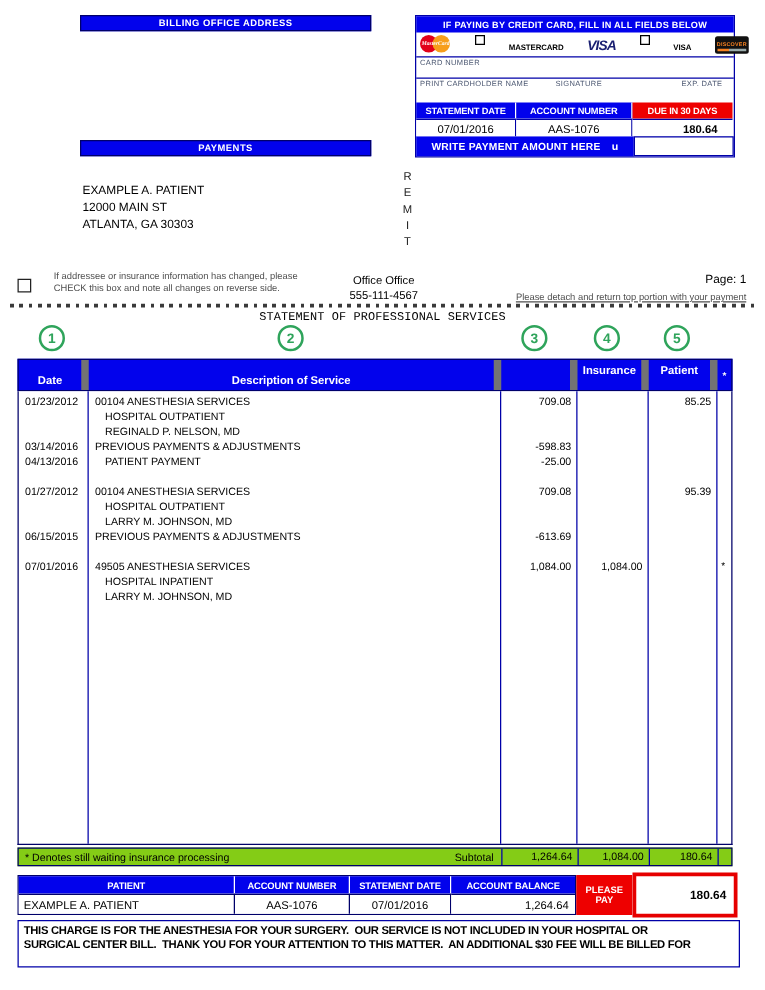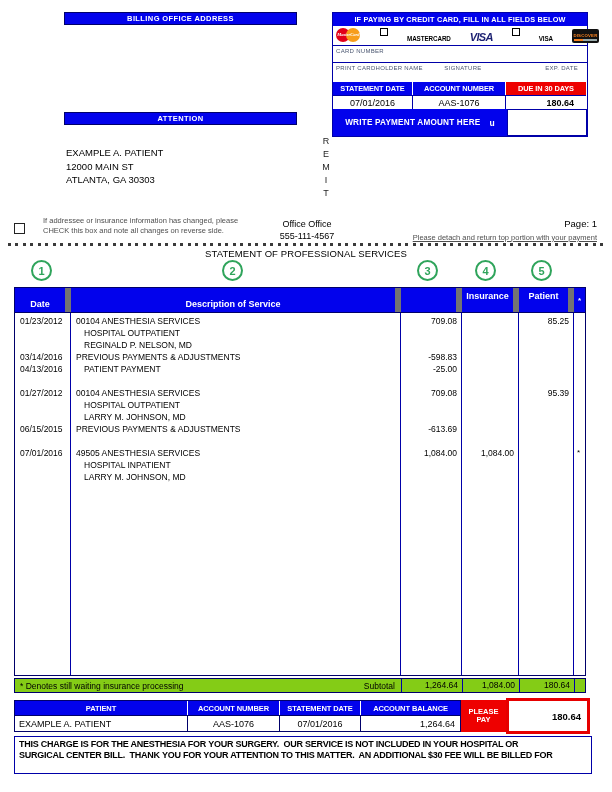--- a/index.html
+++ b/index.html
@@ -38,34 +38,34 @@
   .cc-cardnum { height:17px; border-top:1px solid #0000a8; font-size:6px; color:#4a5670; padding:2px 3px; letter-spacing:.3px; }
   .cc-holder { height:20px; border-top:1px solid #0000a8; display:flex; font-size:6px; color:#4a5670; padding:2px 3px; letter-spacing:.3px; }
   .cc-holder .f-name { flex:1.5; } .cc-holder .f-sig { flex:1.05; } .cc-holder .f-exp { flex:.8; text-align:right; padding-right:6px; }
   .cc-grid { display:grid; grid-template-columns:80px 93px 80px; }
   .cc-hdr-cell { height:13px; background:#0202ec; color:#fff; font-size:7.4px; font-weight:bold;
                  display:flex; align-items:center; justify-content:center; border-right:1px solid #fff; letter-spacing:-.1px; }
   .cc-hdr-cell.red { background:#ee0000; border-right:none; }
   .cc-val-cell { height:14px; font-size:9px; display:flex; align-items:center; justify-content:center;
                  border-right:1px solid #0000a8; border-top:1px solid #0000a8; background:#fff; }
   .cc-val-cell.due { border-right:none; font-weight:bold; justify-content:flex-end; padding-right:12px; }
-  .cc-write { height:27px; display:flex; background:#0202ec;justify-content:space-between; }
+  .cc-write { height:16px; display:flex; background:#0202ec;justify-content:space-between; }
   .cc-write-label { flex:1; color:#fff; font-size:8.2px; font-weight:bold; display:flex; align-items:center; justify-content:center; letter-spacing:.2px; }
   .cc-write-marker { margin-left:9px; font-size:8.5px; }
   .cc-write-box { width:80px; background:#fff; border:1px solid #0000a8; }
 
   
   #chg-checkbox { left:14px; top:223px; width:11px; height:11px; border:1.5px solid #222; background:#fff; }
   #chg-note { left:31px; top:216px; font-size:7.5px; color:#4f4f4f; line-height:10px;margin-left:12px; }
   #phone-block { left:252px; top:219px; width:110px; text-align:center; font-size:9px; line-height:11.5px; }
   #page-indicator { right:15px; top:218px; font-size:9.5px; }
   #detach-note { right:15px; top:233px; font-size:7.5px; color:#4f4f4f;text-decoration:underline; }
   #dashline { left:8px; top:243px; width:596px; height:2.5px;
               background:repeating-linear-gradient(90deg,#3a3a3a 0 3px,transparent 3px 7.5px); }
-  #stmt-title { left:0; top:248px; width:612px; text-align:center; font-size:9.5px; letter-spacing:.1px; }
+  #stmt-title { left:0; top:248px; width:612px; text-align:center; font-size:9.5px; letter-spacing:.1px;font-family:Liberation Mono, monospace; }
 
   
   .marker { position:absolute; top:260px; width:21px; height:21px; border:2px solid #2fa45b; border-radius:50%;
             color:#2fa45b; font-weight:bold; font-size:11px; display:flex; align-items:center; justify-content:center; background:#fff; }
 
   
   #stable { left:14px; top:287px; width:572px; }
   .thead { display:grid; grid-template-columns:56px 330px 61px 57px 55px 11px; height:26px;
            background:#0202ec; border:1px solid #00006a; color:#fff; font-weight:bold; font-size:9px; }
   .th { border-right:6px solid #737373; display:flex; justify-content:center; }
@@ -109,21 +109,21 @@
   #footer-notice { left:14px; top:736px; width:578px; height:38px; border:1.5px solid #0000a8; background:#fff;
                    padding:2px 4px; font-size:9px; font-weight:bold; line-height:11px; letter-spacing:-.25px; }
   #footer-notice div { white-space:pre; }
 </style>
 </head>
 <body>
 
 <div id="page">
 
   <div id="billing-bar" class="abs bluebar">BILLING OFFICE ADDRESS</div>
-  <div id="addressee-bar" class="abs bluebar">ATTENTION</div>
+  <div id="addressee-bar" class="abs bluebar">PAYMENTS</div>
 
   <div id="addressee-block" class="abs">
     <div>EXAMPLE A. PATIENT</div>
     <div>12000 MAIN ST</div>
     <div>ATLANTA, GA 30303</div>
   </div>
 
   <div id="remit" class="abs">
     <div>R</div>
     <div>E</div>

